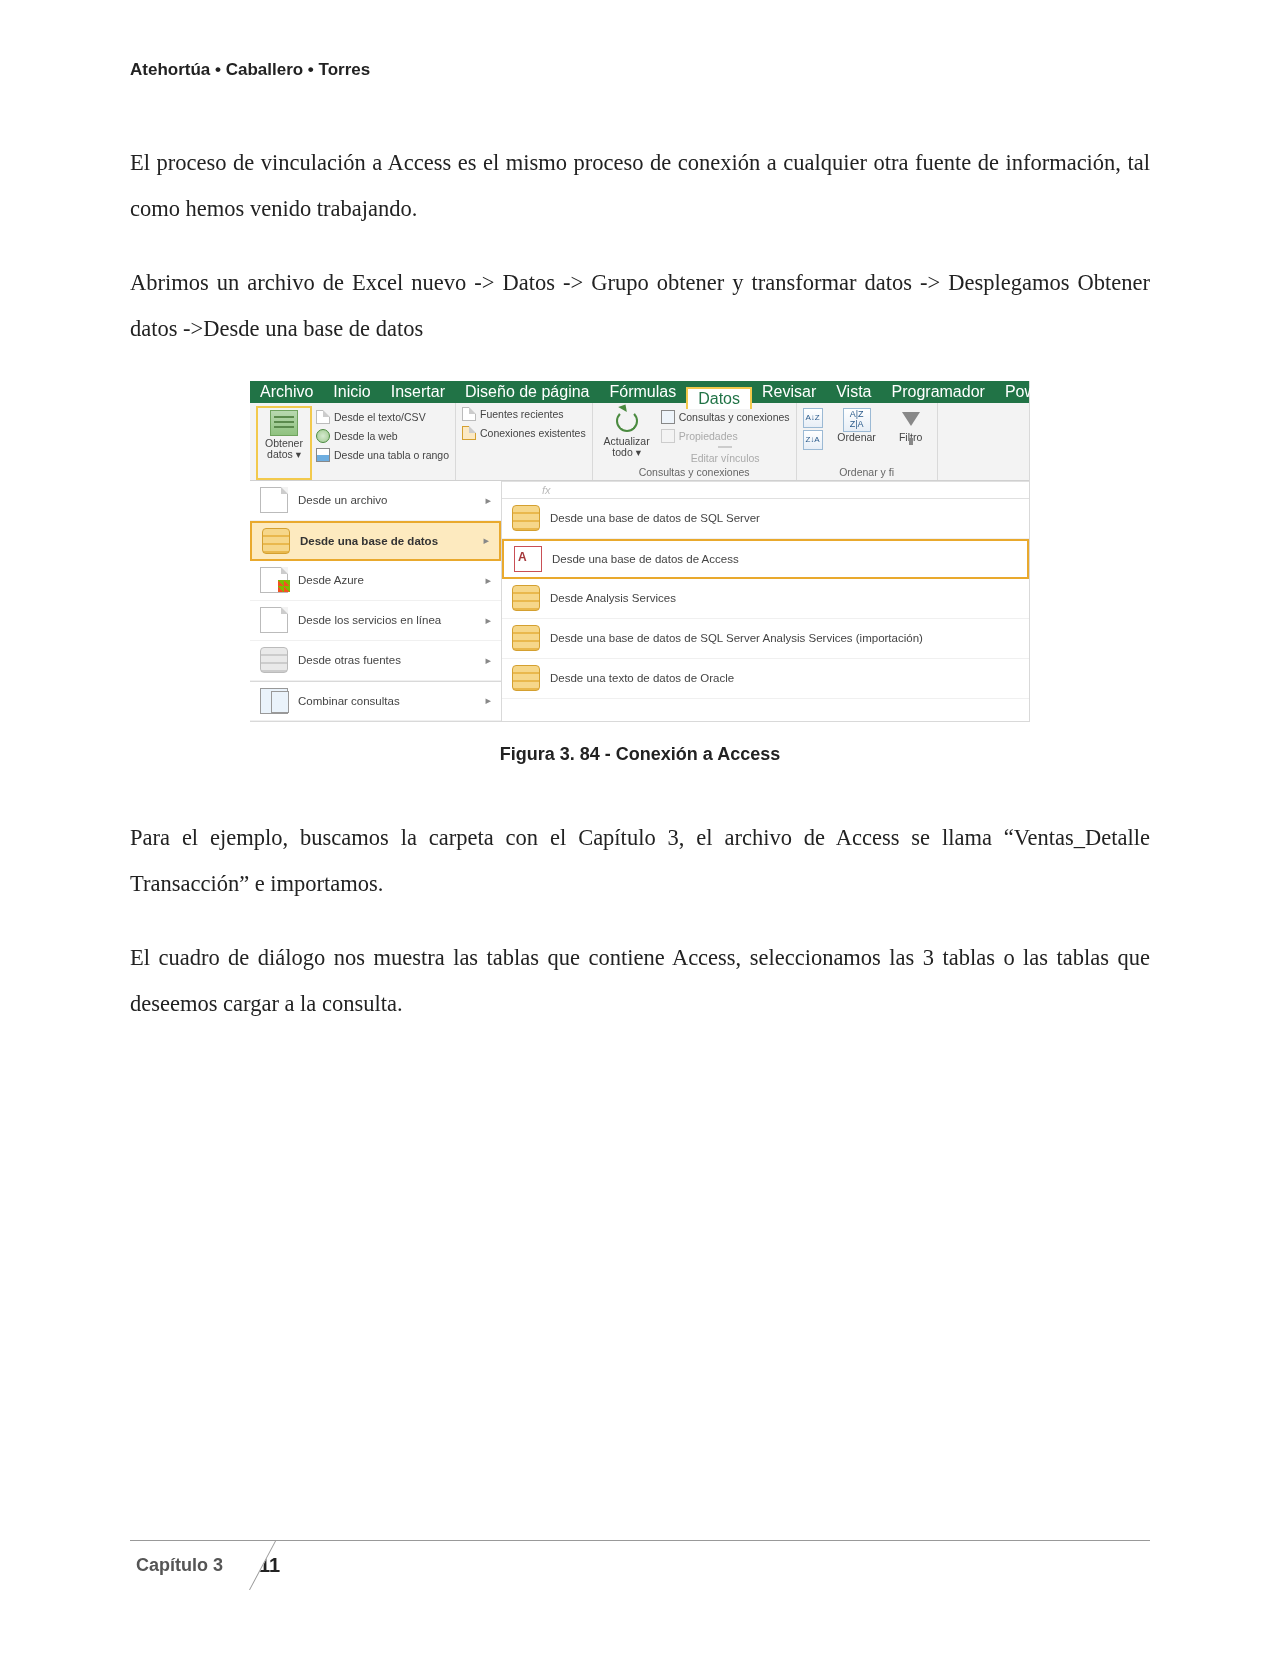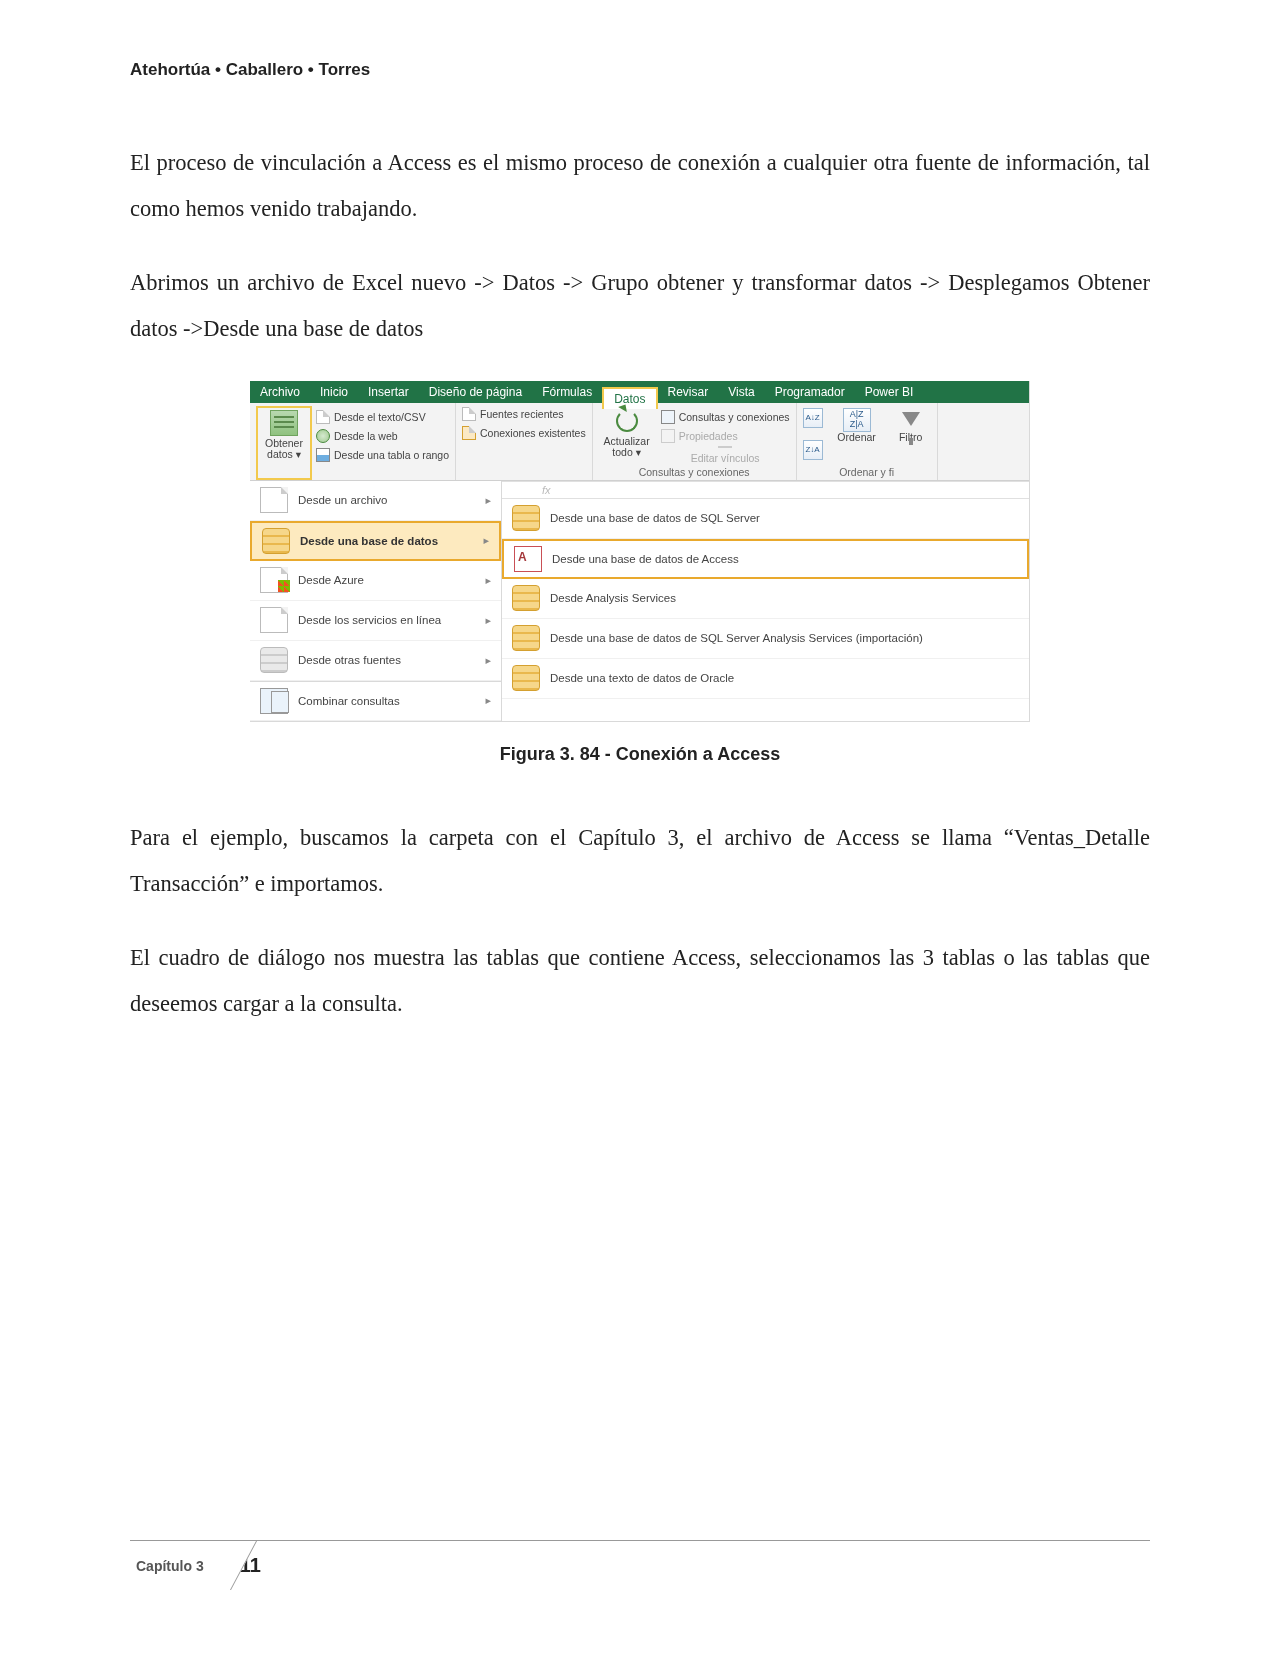--- a/index.html
+++ b/index.html
@@ -38,21 +38,21 @@
     border-right: 1px solid #d9d9d9;
     border-bottom: 1px solid #d9d9d9;
     background: #fff;
   }
   .ribbon-tabs {
     display: flex;
     background: #217346;
     color: #fff;
     height: 22px;
     align-items: center;
-    font-size: 12px;
+    font-size: 16px;
   }
   .ribbon-tabs .tab {
     padding: 0 10px;
     height: 100%;
     display: flex;
     align-items: center;
     white-space: nowrap;
   }
   .ribbon-tabs .tab.active {
     background: #fff;
@@ -206,21 +206,21 @@
     left: 130px; right: 130px;
     bottom: 66px;
     border-top: 1px solid #999;
     display: flex;
     align-items: center;
     height: 50px;
     font-family: Arial, sans-serif;
   }
   .footer .chap {
     font-weight: bold;
-    font-size: 14px;
+    font-size: 18px;
     color: #555;
     padding: 0 26px 0 6px;
     position: relative;
     height: 100%;
     display: flex;
     align-items: center;
   }
   .footer .chap::after{
     content:'';
     position:absolute;
@@ -234,21 +234,21 @@
     flex: 1;
     color: #888;
     font-size: 18px;
     padding-left: 42px;
   }
   .footer .pageno {
     font-weight: bold;
     font-size: 20px;
     color: #222;
   }
-  .ordenar-col{display:flex;flex-direction:column;gap:12px;padding-top:2px;}
+  .ordenar-col{display:flex;flex-direction:column;gap:2px;padding-top:2px;}
 </style>
 </head>
 <body>
 
 <div class="page">
   <div class="authors">Atehortúa • Caballero • Torres</div>
 
   <p class="body-para">El proceso de vinculación a Access es el mismo proceso de conexión a cualquier otra fuente de información, tal como hemos venido trabajando.</p>
   <p class="body-para">Abrimos un archivo de Excel nuevo -&gt; Datos -&gt; Grupo obtener y transformar datos -&gt; Desplegamos Obtener datos -&gt;Desde una base de datos</p>
 

